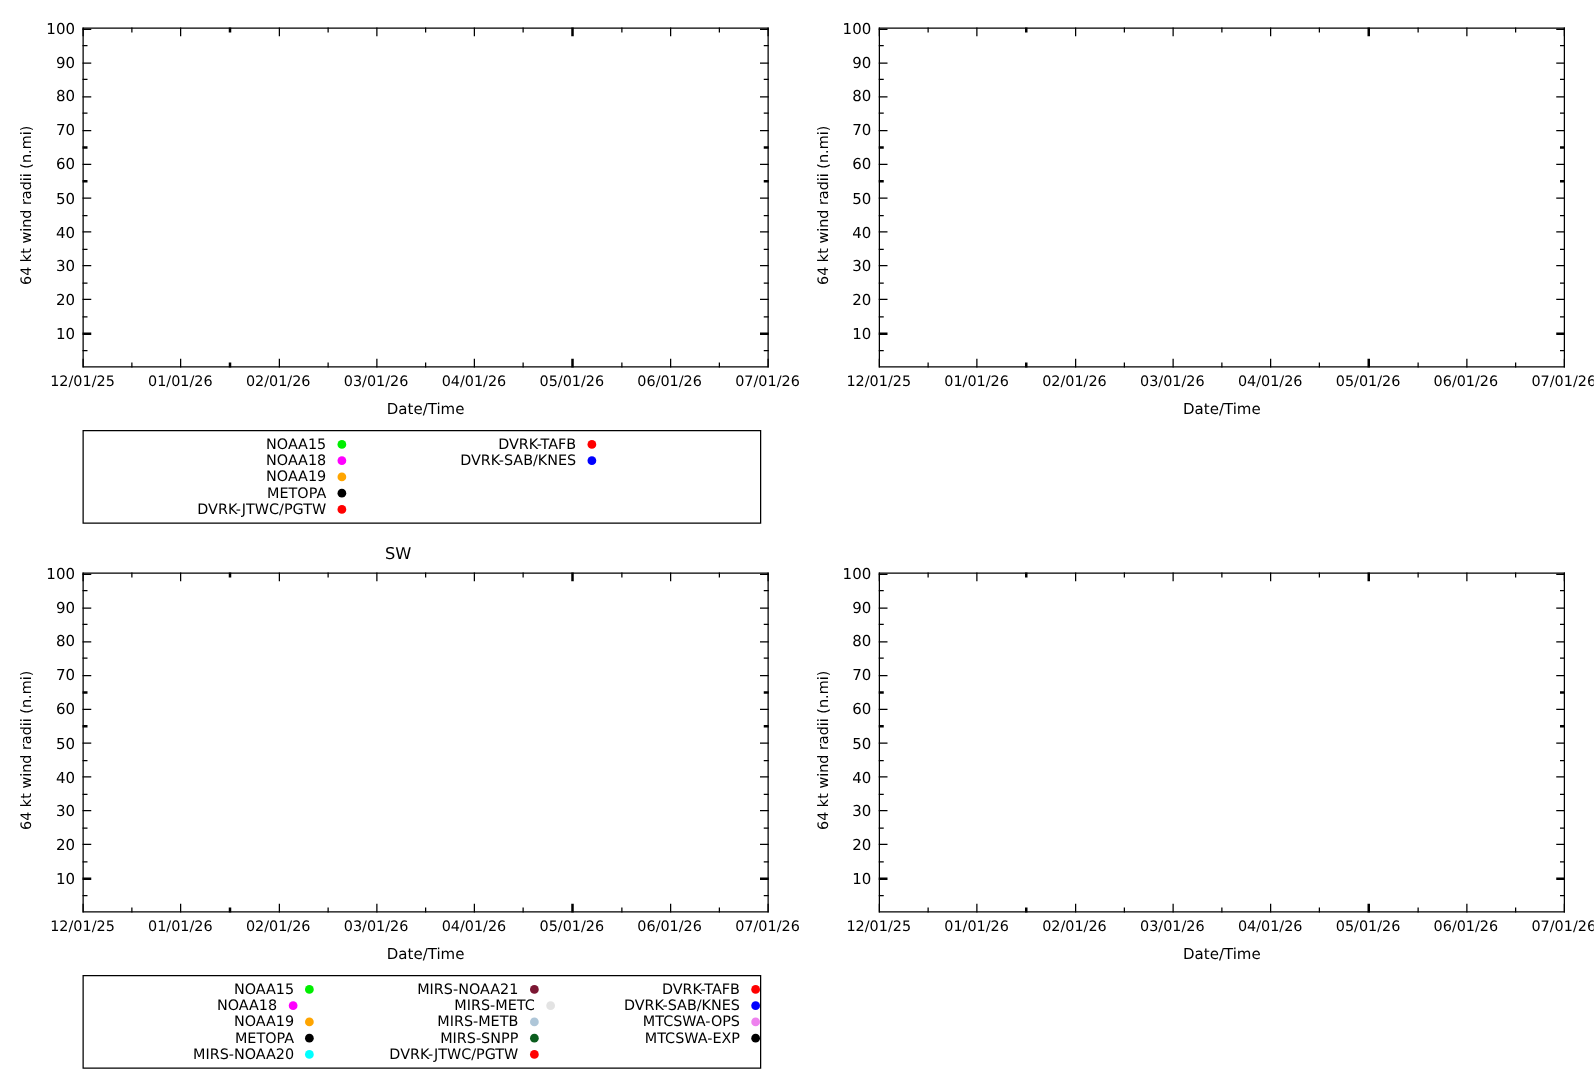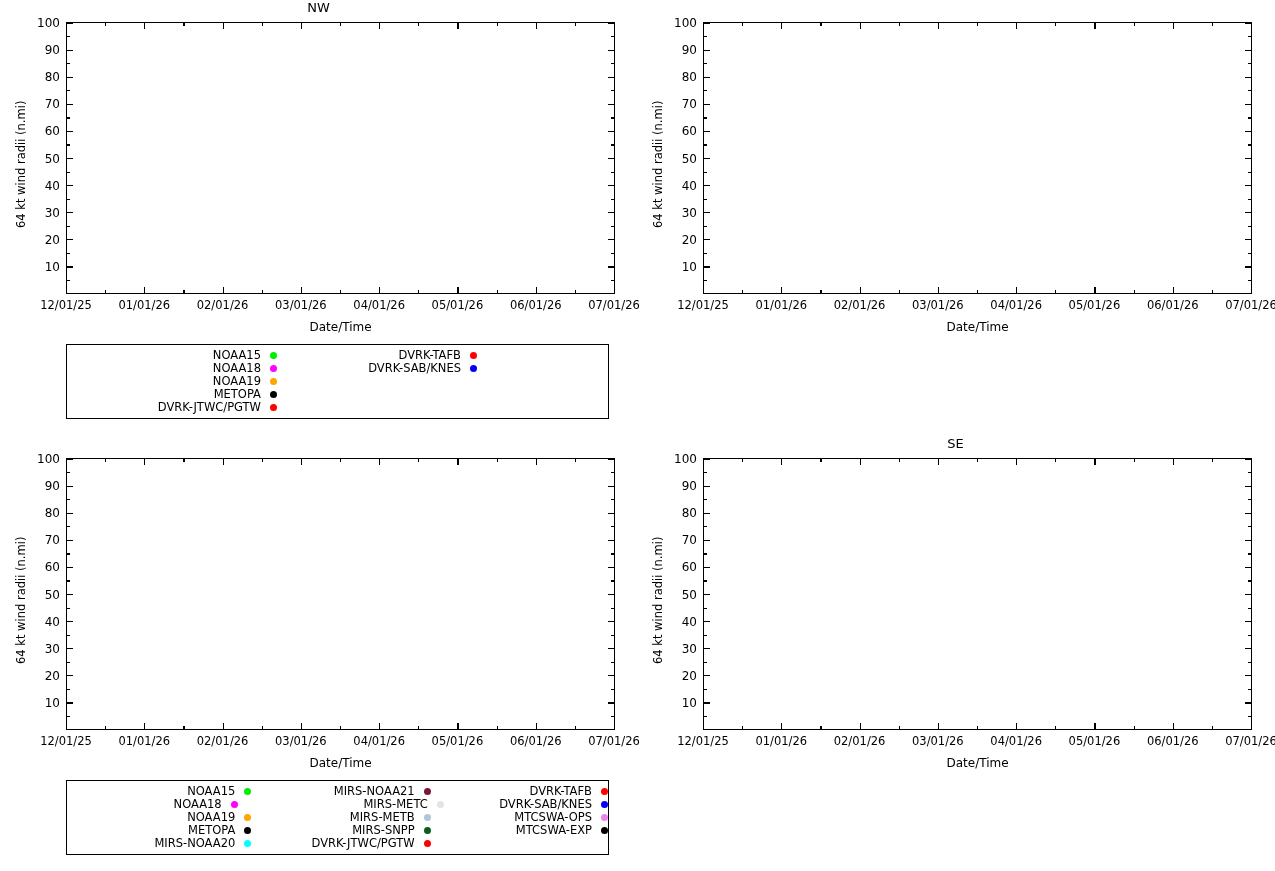--- a/index.html
+++ b/index.html
@@ -158,21 +158,20 @@
     flex-direction: column;
   }
   .legend-grid .legend-row > .legend-col { }
 </style>
 </head>
 <body>
 
 <div class="page">
 
 <div class="panel p-nw" style="left: 0px; top: 0px;">
-      <div class="panel-title">NW</div>
       <div class="plot-wrap">
         <div class="axes"></div>
         <div class="tick-v" style="left: 0px; height: 7px; bottom: 0px;"></div>
         <div class="tick-v" style="left: 0px; height: 7px; top: 0px;"></div>
         <div class="tick-v" style="left: 39.1429px; height: 4px; bottom: 0px;"></div>
         <div class="tick-v" style="left: 39.1429px; height: 4px; top: 0px;"></div>
         <div class="tick-v" style="left: 78.2857px; height: 7px; bottom: 0px;"></div>
         <div class="tick-v" style="left: 78.2857px; height: 7px; top: 0px;"></div>
         <div class="tick-v" style="left: 117.429px; height: 4px; bottom: 0px;"></div>
         <div class="tick-v" style="left: 117.429px; height: 4px; top: 0px;"></div>
@@ -411,20 +410,21 @@
         <div class="xtick" style="left: 156.571px;">02/01/26</div>
         <div class="xtick" style="left: 234.857px;">03/01/26</div>
         <div class="xtick" style="left: 313.143px;">04/01/26</div>
         <div class="xtick" style="left: 391.429px;">05/01/26</div>
         <div class="xtick" style="left: 469.714px;">06/01/26</div>
         <div class="xtick" style="left: 548px;">07/01/26</div>
       </div>
       <div class="xlabel">Date/Time</div>
     </div>
     <div class="panel p-sw" style="left: 0px; top: 436px;">
+      <div class="panel-title">SW</div>
       <div class="plot-wrap">
         <div class="axes"></div>
         <div class="tick-v" style="left: 0px; height: 7px; bottom: 0px;"></div>
         <div class="tick-v" style="left: 0px; height: 7px; top: 0px;"></div>
         <div class="tick-v" style="left: 39.1429px; height: 4px; bottom: 0px;"></div>
         <div class="tick-v" style="left: 39.1429px; height: 4px; top: 0px;"></div>
         <div class="tick-v" style="left: 78.2857px; height: 7px; bottom: 0px;"></div>
         <div class="tick-v" style="left: 78.2857px; height: 7px; top: 0px;"></div>
         <div class="tick-v" style="left: 117.429px; height: 4px; bottom: 0px;"></div>
         <div class="tick-v" style="left: 117.429px; height: 4px; top: 0px;"></div>
@@ -584,21 +584,20 @@
             </div>
             <div class="legend-col" style="width: 178px;">
               <span class="legend-label"></span>
               <span class="legend-dot empty"></span>
             </div>
           </div>
         </div>
       </div>
     </div>
     <div class="panel p-se" style="left: 637px; top: 436px;">
-      <div class="panel-title">SE</div>
       <div class="plot-wrap">
         <div class="axes"></div>
         <div class="tick-v" style="left: 0px; height: 7px; bottom: 0px;"></div>
         <div class="tick-v" style="left: 0px; height: 7px; top: 0px;"></div>
         <div class="tick-v" style="left: 39.1429px; height: 4px; bottom: 0px;"></div>
         <div class="tick-v" style="left: 39.1429px; height: 4px; top: 0px;"></div>
         <div class="tick-v" style="left: 78.2857px; height: 7px; bottom: 0px;"></div>
         <div class="tick-v" style="left: 78.2857px; height: 7px; top: 0px;"></div>
         <div class="tick-v" style="left: 117.429px; height: 4px; bottom: 0px;"></div>
         <div class="tick-v" style="left: 117.429px; height: 4px; top: 0px;"></div>

